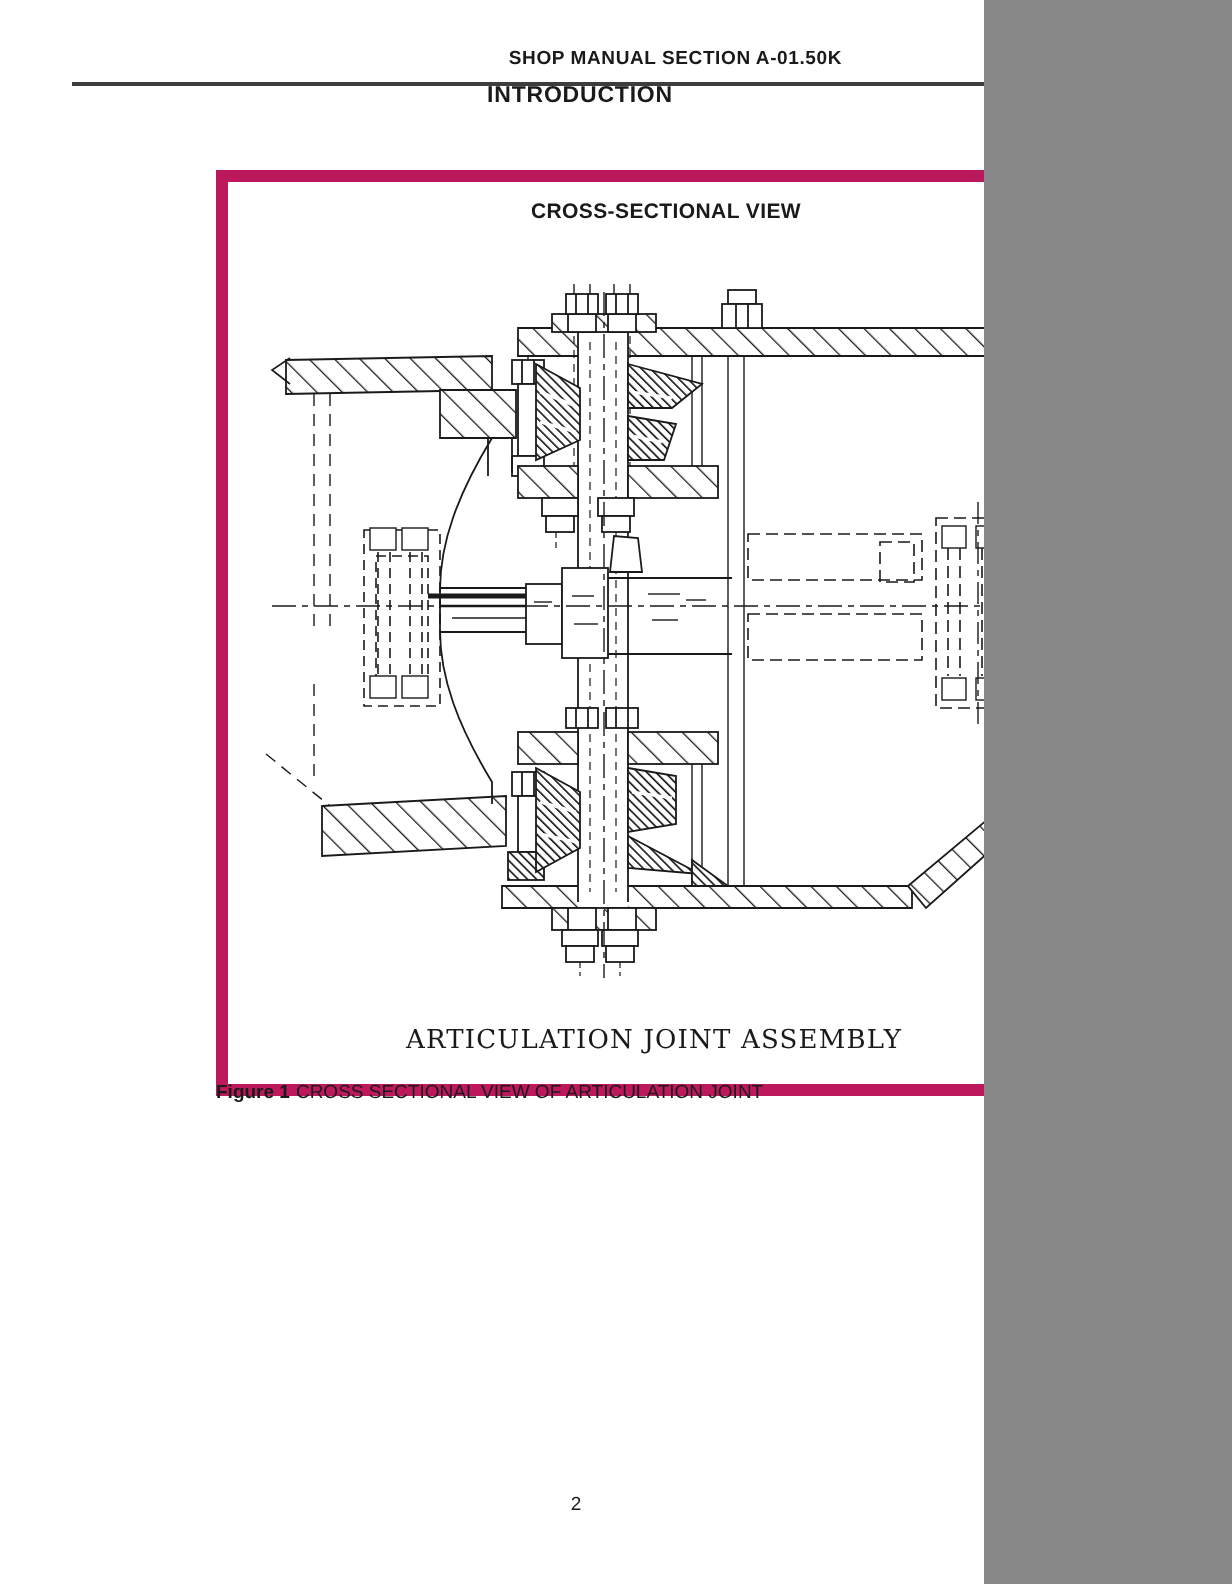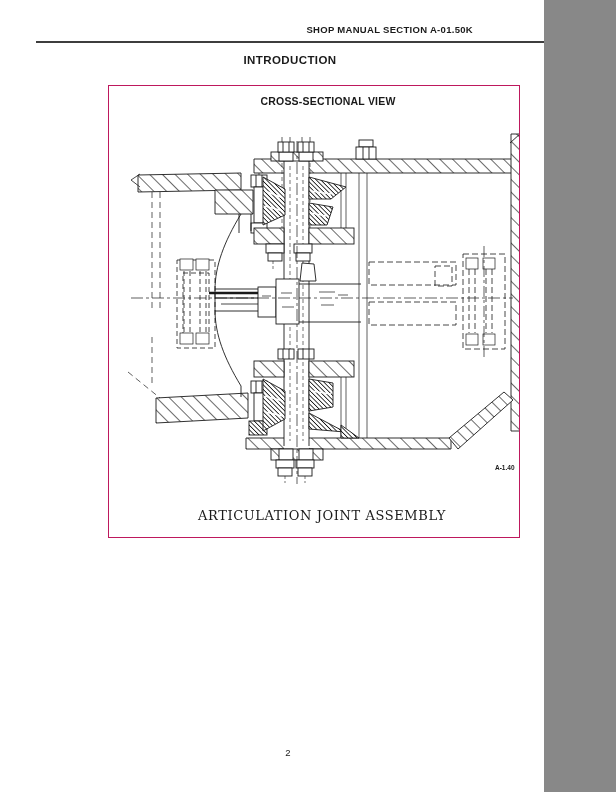--- a/index.html
+++ b/index.html
@@ -1,33 +1,33 @@
 <!DOCTYPE html>
 <html><head>
 <meta charset="utf-8">
 <style>
   html,body{margin:0;padding:0;background:#888;}
   .page{
-    position:relative;width:544px;height:792px;background:#ffffff;
+    position:relative;width:492px;height:792px;background:#ffffff;
     font-family:"Liberation Sans",sans-serif;color:#1a1a1a;overflow:hidden;
   }
   .header-title{
     position:absolute;top:24px;right:71px;font-size:9.5px;font-weight:bold;
     letter-spacing:0.3px;white-space:nowrap;
   }
   .header-rule{
     position:absolute;left:36px;top:41px;width:509px;height:2px;background:#3d3d3d;
   }
   .section-title{
-    position:absolute;left:140px;top:54px;width:300px;text-align:center;
+    position:absolute;left:140px;top:42px;width:300px;text-align:center;
     font-size:11.5px;font-weight:bold;letter-spacing:0.4px;
   }
   .figure-box{
     position:absolute;left:108px;top:85px;width:410px;height:451px;
-    border:1px solid #be185d;background:#fff;
+    border:6px solid #be185d;background:#fff;
   }
   .figure-title{
     position:absolute;left:69px;top:9px;width:300px;text-align:center;
     font-size:10.5px;font-weight:bold;letter-spacing:0.2px;
   }
   .diagram{position:absolute;left:0;top:0;}
   .drawing-ref{
     position:absolute;left:386px;top:378px;font-size:6.5px;font-weight:bold;
     white-space:nowrap;
   }
@@ -230,16 +230,19 @@
         <line x1="151" y1="336" x2="151" y2="382" stroke-width="0.7" stroke-dasharray="6 4"></line>
         <line x1="127" y1="371" x2="159" y2="397" stroke-width="0.7" stroke-dasharray="6 4"></line>
       </g>
     </svg>
 
     <div class="figure-title">CROSS-SECTIONAL VIEW</div>
     <div class="drawing-ref">A-1.40</div>
     <div class="drawing-label">ARTICULATION JOINT ASSEMBLY</div>
   </div>
 
+  <div class="figure-caption">
+    <span class="cap-num">Figure 1</span><span class="cap-text">CROSS SECTIONAL VIEW OF ARTICULATION JOINT</span>
+  </div>
 
   <div class="page-number">2</div>
 
 </div>
 
 </body></html>

